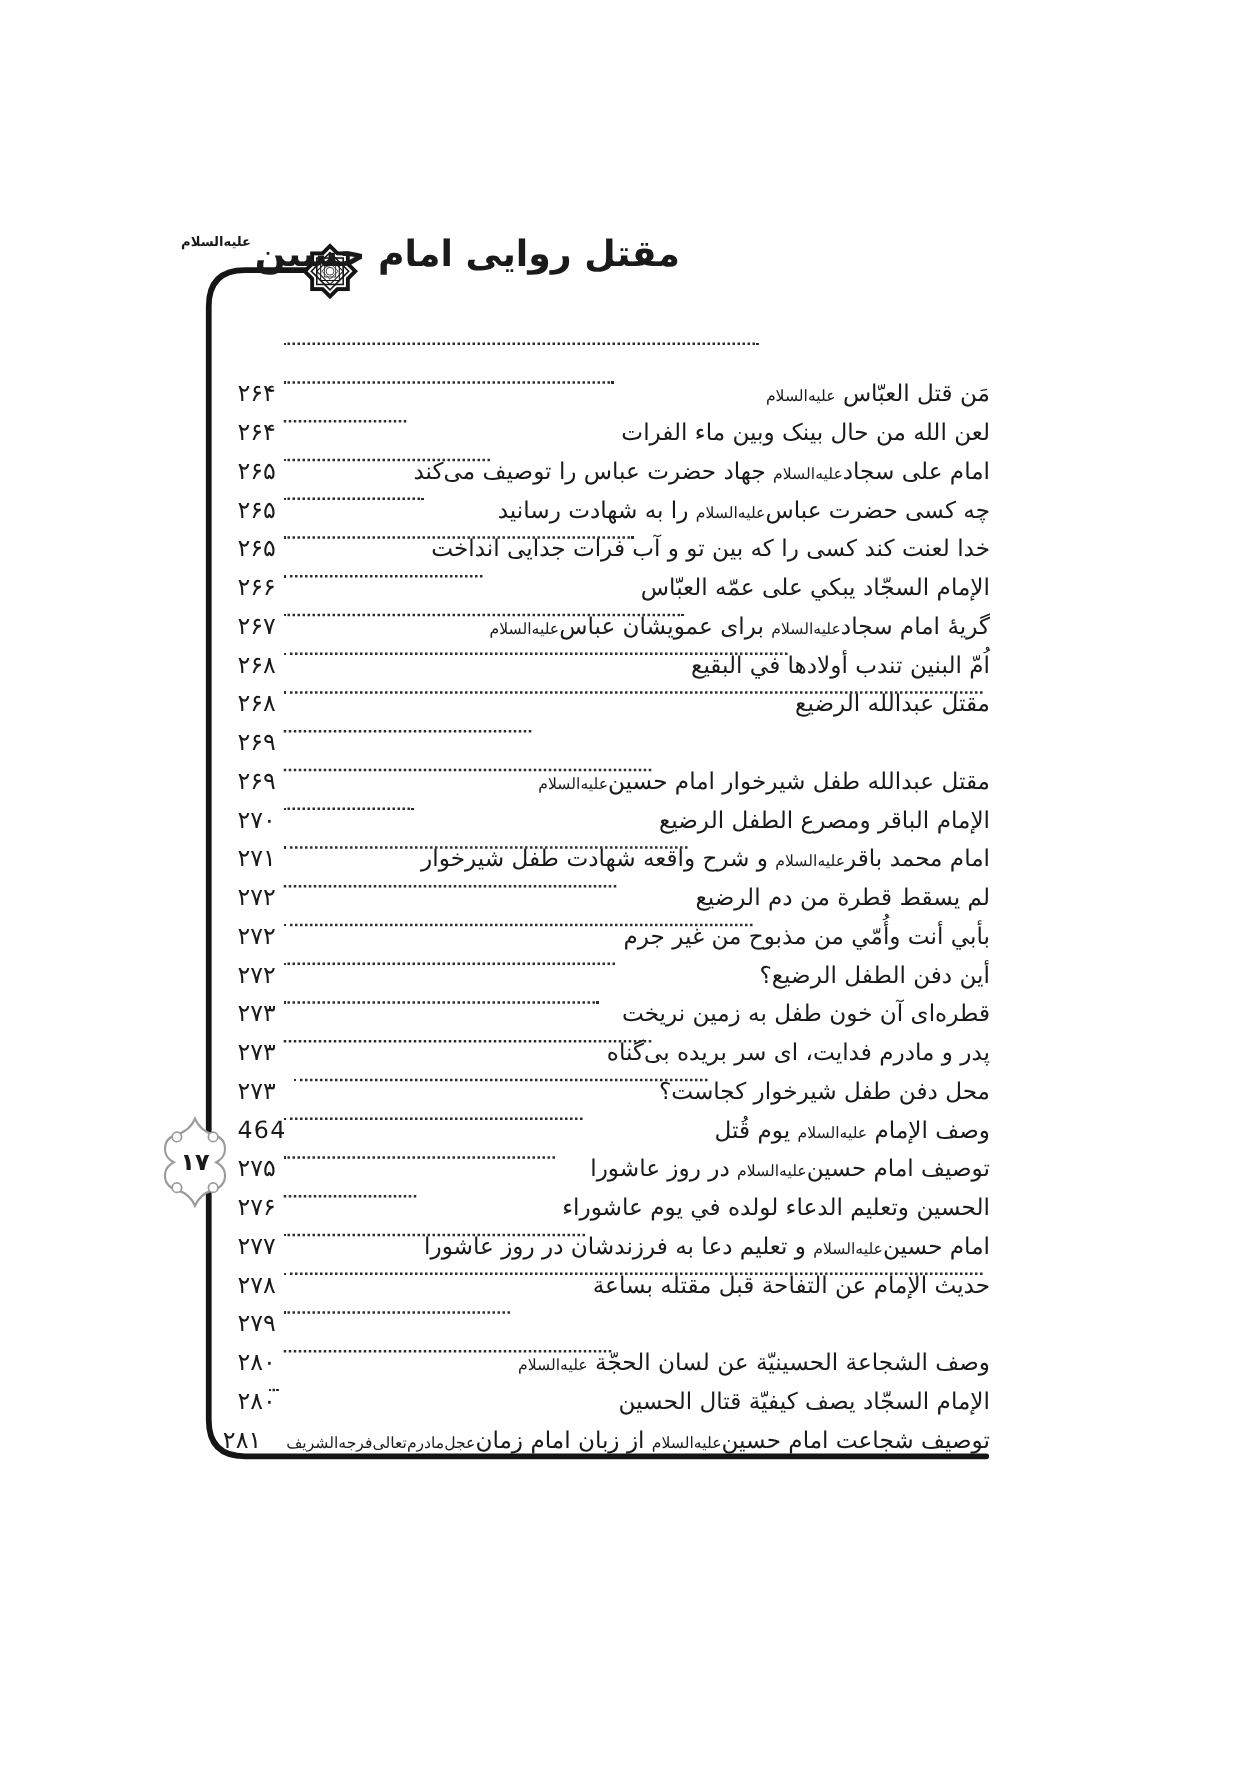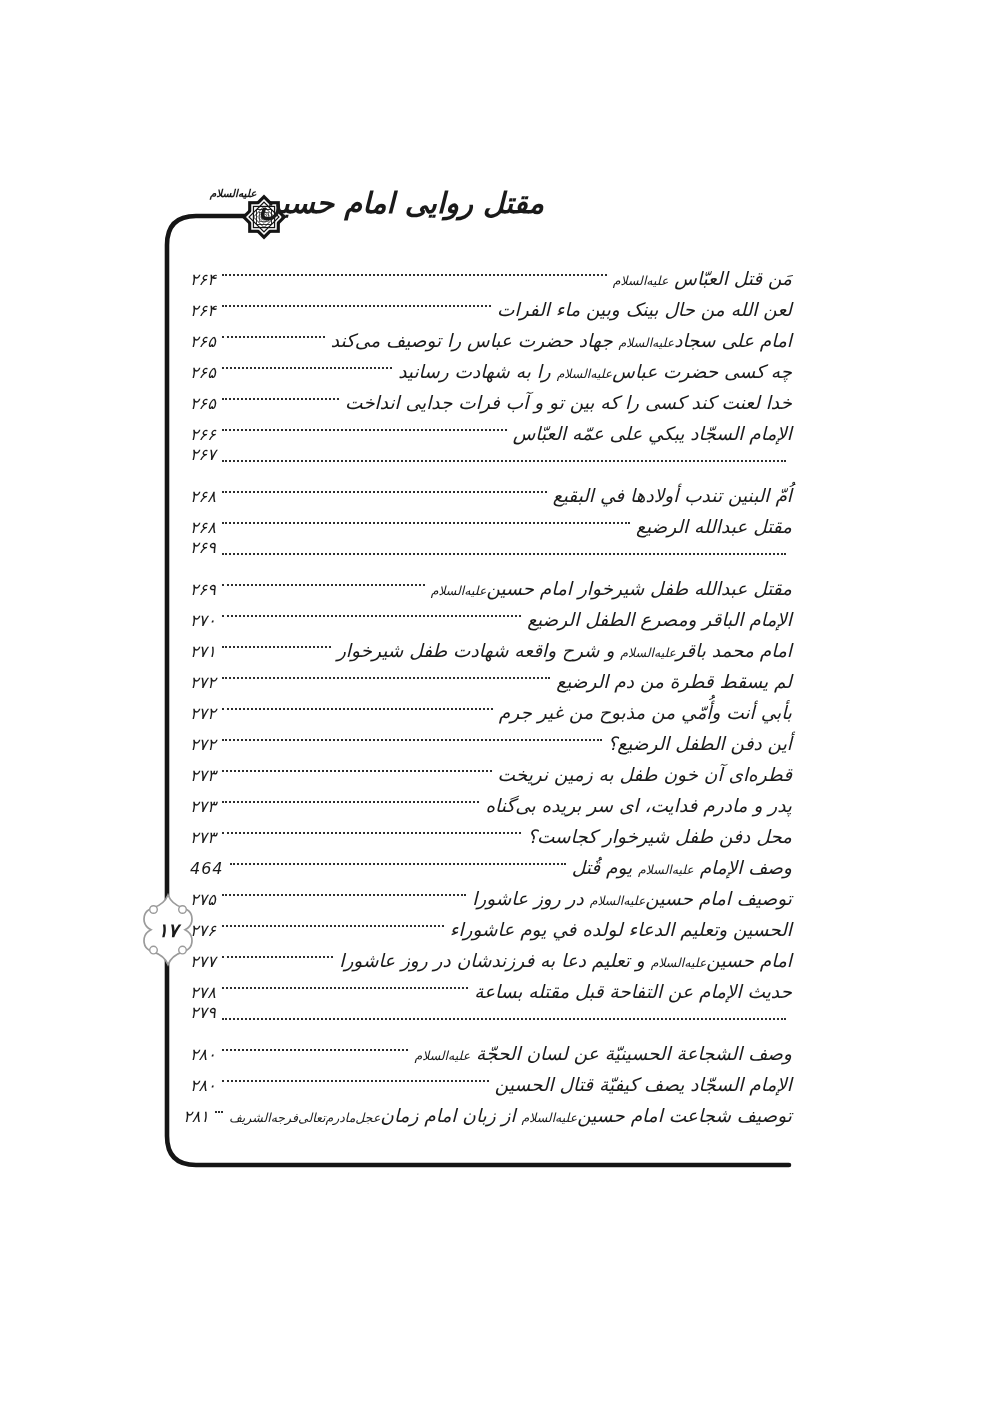--- a/index.html
+++ b/index.html
@@ -1,19 +1,19 @@
 <!DOCTYPE html>
 <html lang="fa"><head>
 <meta charset="utf-8">
 <style>
   html,body { margin:0; padding:0; background:#e8e8e8; }
   .page {
     position:relative; width:1000px; height:1414px; margin:0 auto;
     background:#ffffff; overflow:hidden;
-    font-family:"DejaVu Sans", sans-serif; color:#1a1a1a;font-style:italic;
+    font-family:"DejaVu Sans", sans-serif; color:#1a1a1a;
   }
   .border-svg { position:absolute; left:0; top:0; width:1000px; height:1414px; }
   .logo-svg { position:absolute; left:240px; top:193px; width:48px; height:48px; }
   .book-title {
     position:absolute; left:290px; top:186px; width:254px;
     direction:rtl; text-align:right; white-space:nowrap;
     font-size:29px; font-weight:bold; letter-spacing:-1px;
   }
   .book-title .hon-top {
     display:inline-block; font-size:10.5px; font-weight:bold;
@@ -26,22 +26,22 @@
   .toc-row {
     display:flex; direction:rtl; align-items:baseline;
     height:31px; line-height:31px; white-space:nowrap;
   }
   .toc-title { font-size:18.5px;margin-top:10px; }
   .toc-title .hon { font-size:12.5px; }
   .toc-leader {
     flex:1 1 auto; align-self:flex-end;
     margin:0 6px 8px 6px; border-bottom:2px dotted #2d2d2d; min-width:8px;
   }
-  .toc-page { font-size:16px; letter-spacing:1px; }
-  .medallion { position:absolute; left:140px; top:892px; width:56px; height:76px; }
+  .toc-page { font-size:19px; letter-spacing:1px;margin-top:47px; }
+  .medallion { position:absolute; left:128px; top:892px; width:56px; height:76px; }
   .medallion svg { position:absolute; left:0; top:0; width:56px; height:76px; }
   .pagenum {
     position:absolute; left:0; top:0; width:56px; height:76px;
     display:flex; align-items:center; justify-content:center;
     font-size:19px; font-weight:bold; color:#1a1a1a;
   }
 </style>
 </head>
 <body>
 
@@ -108,20 +108,21 @@
     <span class="toc-title">خدا لعنت کند کسی را که بین تو و آب فرات جدایی انداخت</span>
     <span class="toc-leader"></span>
     <span class="toc-page">۲۶۵</span>
   </div>
       <div class="toc-row">
     <span class="toc-title">الإمام السجّاد یبکي علی عمّه العبّاس</span>
     <span class="toc-leader"></span>
     <span class="toc-page">۲۶۶</span>
   </div>
       <div class="toc-row">
+    <span class="toc-title">گریۀ امام سجاد<span class="hon">علیه‌السلام</span> برای عمویشان عباس‌<span class="hon">علیه‌السلام</span></span>
     <span class="toc-leader"></span>
     <span class="toc-page">۲۶۷</span>
   </div>
       <div class="toc-row">
     <span class="toc-title">اُمّ البنین تندب أولادها في البقیع</span>
     <span class="toc-leader"></span>
     <span class="toc-page">۲۶۸</span>
   </div>
       <div class="toc-row">
     <span class="toc-title">مقتل عبدالله الرضیع</span>

